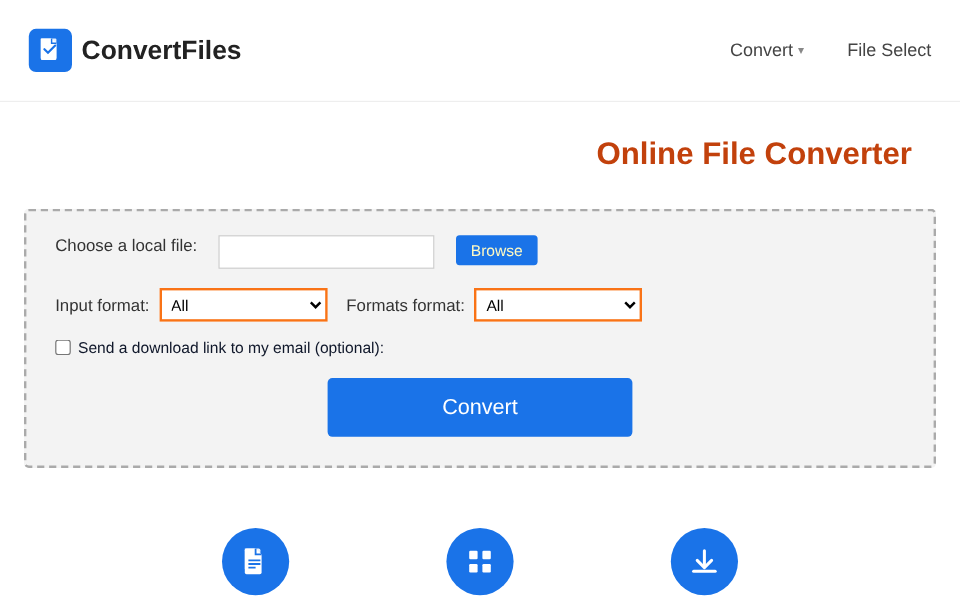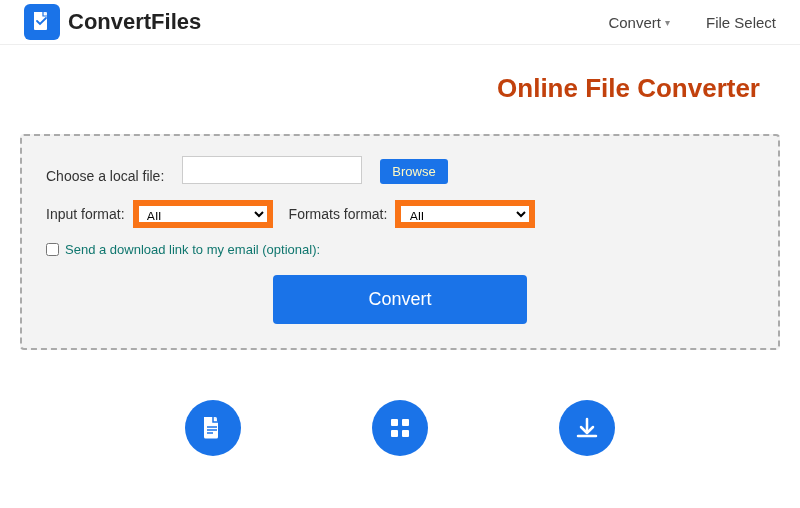--- a/index.html
+++ b/index.html
@@ -8,21 +8,21 @@
       background: #fff;
       color: #333;
       width: 800px;
       min-height: 508px;
       overflow-x: hidden;
     }
 
     
     .header {
       display: flex;
-      padding: 4px 24px;
+      padding: 24px 24px;
       border-bottom: 1px solid #eee;
     }
     .logo-area {
       display: flex;
       align-items: center;
       gap: 8px;
       margin-right: auto;
     }
     .logo-icon {
       width: 36px;
@@ -79,21 +79,21 @@
     .form-container {
       margin: 10px 20px 20px 20px;
       border: 2px dashed #aaa;
       border-radius: 4px;
       background: #f3f3f3;
       padding: 20px 24px 24px 24px;
     }
 
     .file-row {
       display: flex;
-      align-items: flex-end;
+      align-items: flex-start;
       gap: 18px;
       margin-bottom: 16px;
     }
     .file-label {
       font-size: 14px;
       color: #333;
       white-space: nowrap;
     }
     .file-input {
       width: 180px;
@@ -125,41 +125,41 @@
       gap: 8px;
     }
     .format-label {
       font-size: 14px;
       color: #333;
       white-space: nowrap;
     }
     .format-select {
       height: 28px;
       width: 140px;
-      border: 6px solid #f97316;
+      border: 2px solid #f97316;
       background: #fff;
       font-size: 13px;
       padding: 2px 4px;
       cursor: pointer;
     }
 
     .email-row {
       display: flex;
       align-items: center;
       gap: 6px;
       margin-bottom: 18px;
     }
     .email-checkbox {
       width: 13px;
       height: 13px;
       cursor: pointer;
     }
     .email-label {
       font-size: 13px;
-      color: #0f766e;
+      color: #0f172a;
     }
 
     .convert-btn {
       display: block;
       width: 254px;
       margin: 0 auto;
       background: #1a73e8;
       color: white;
       border: none;
       padding: 14px 0;

